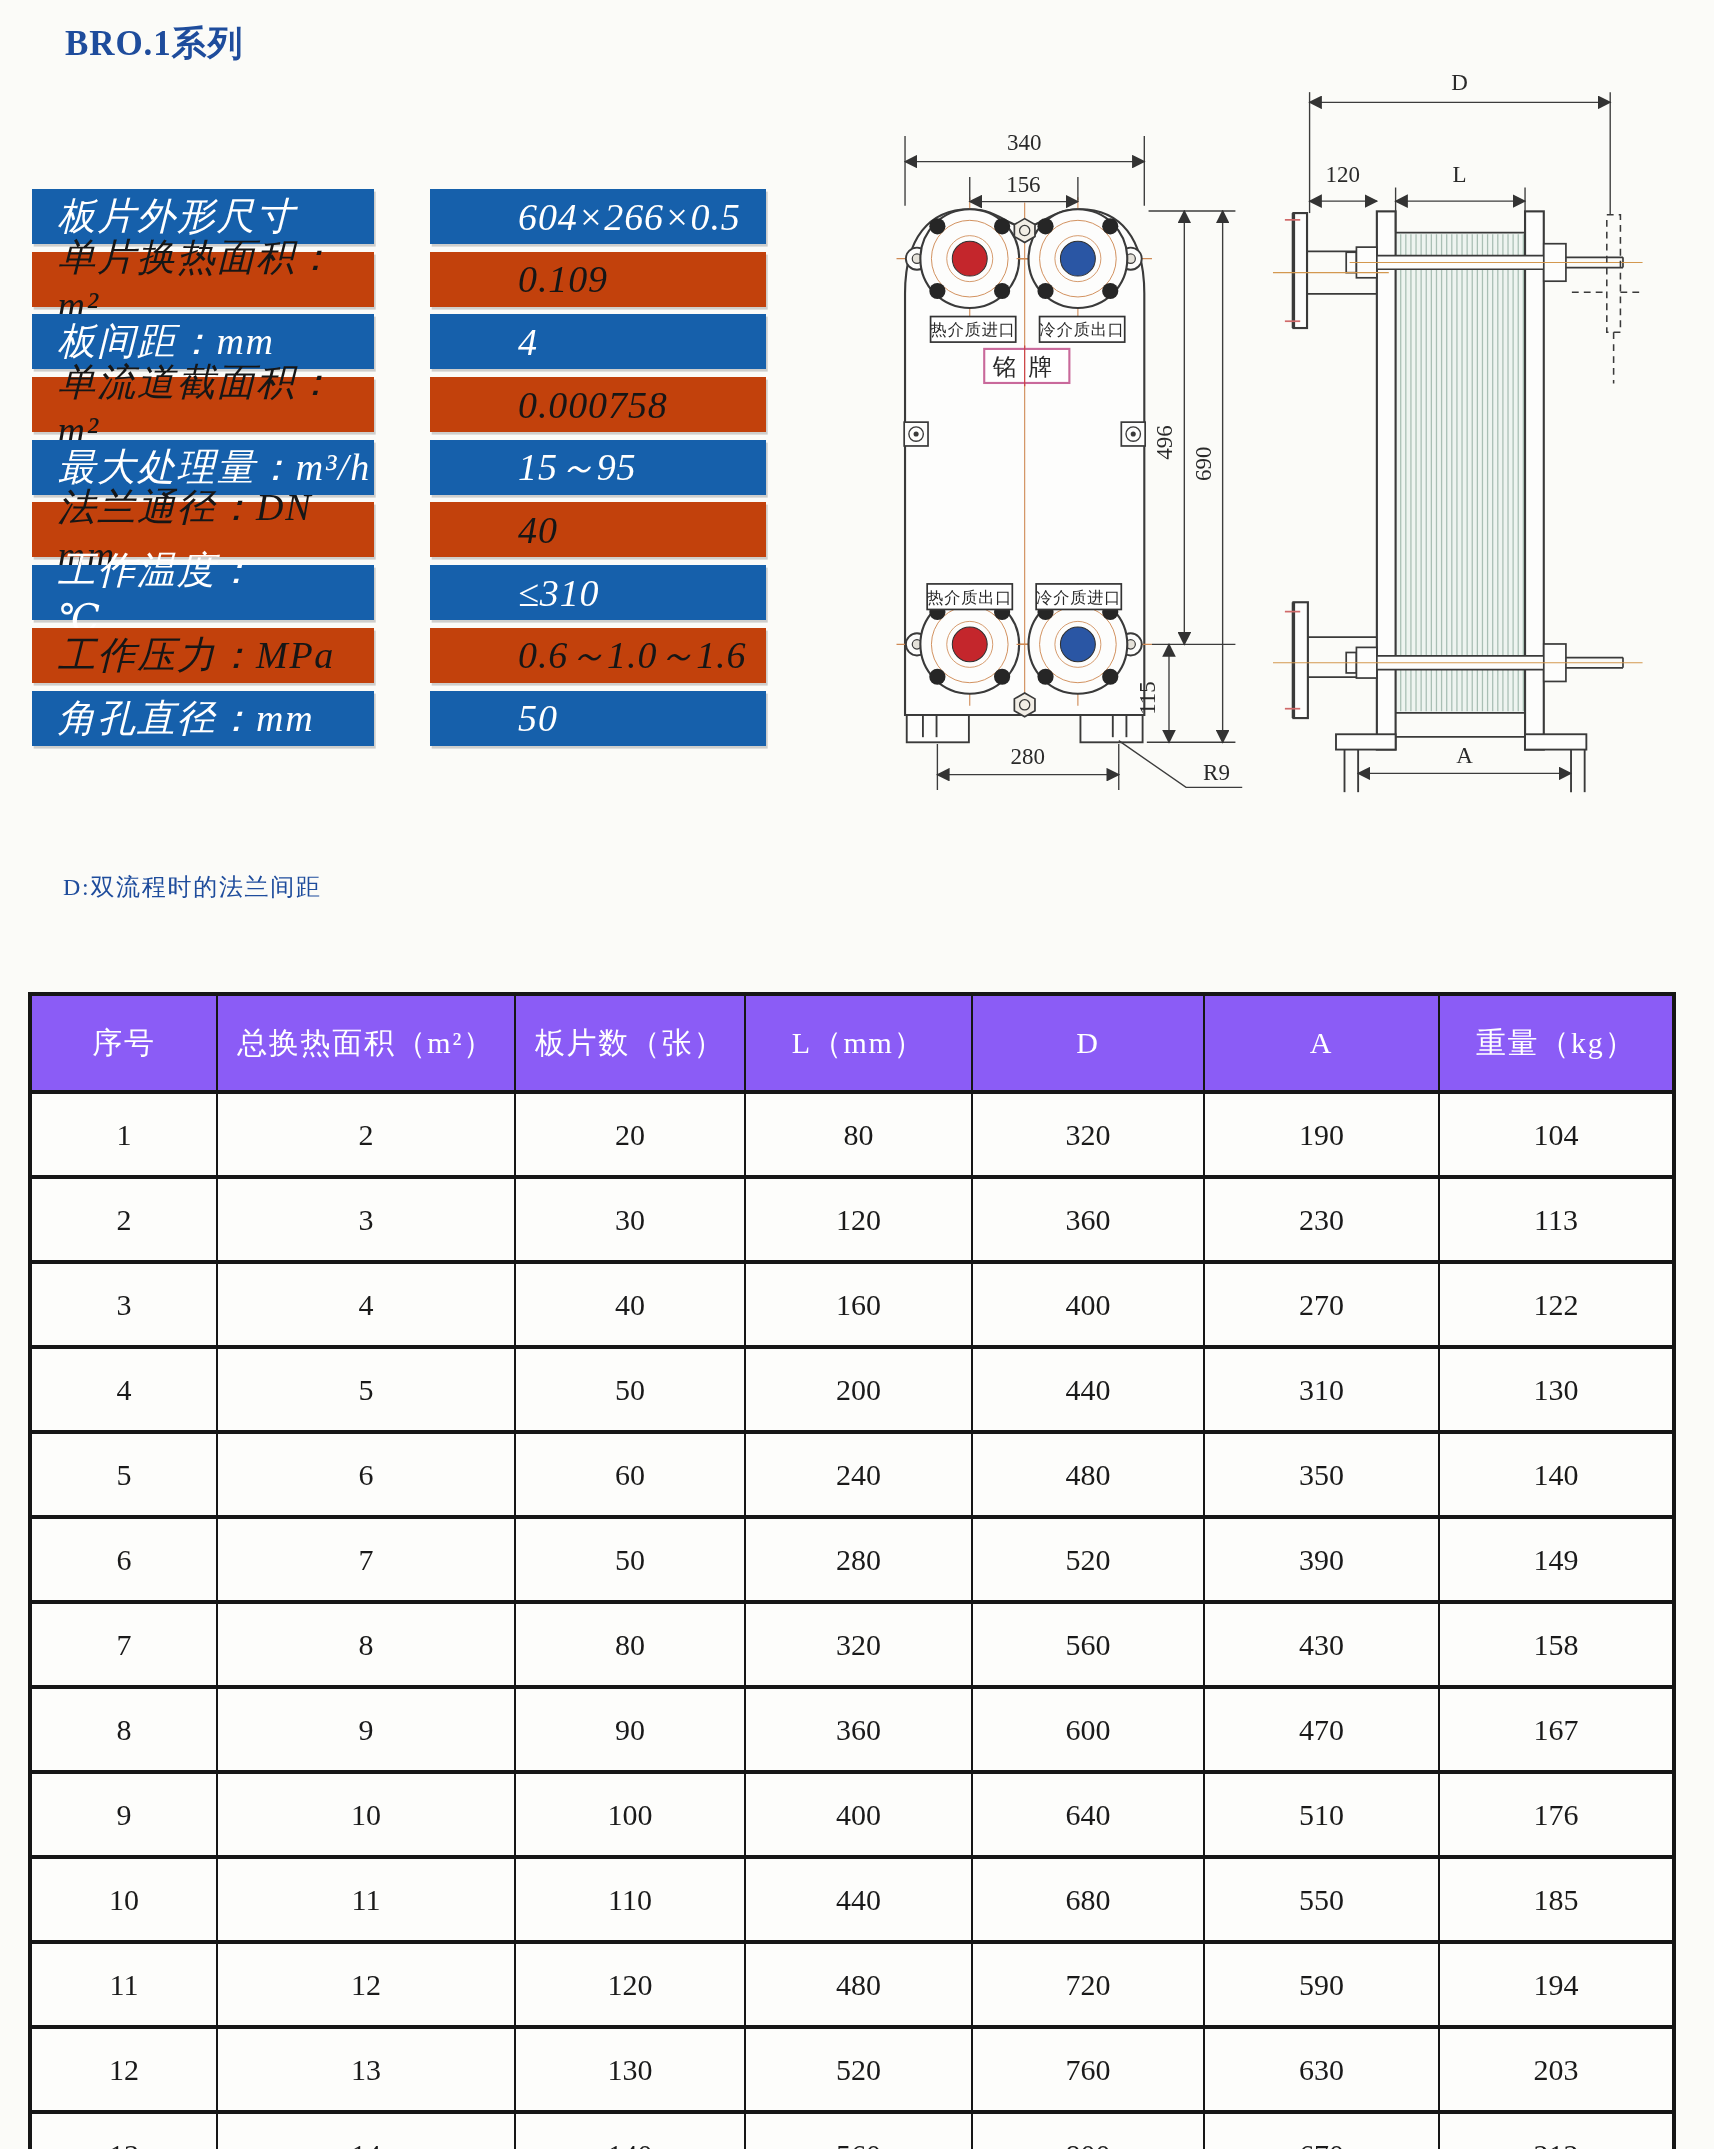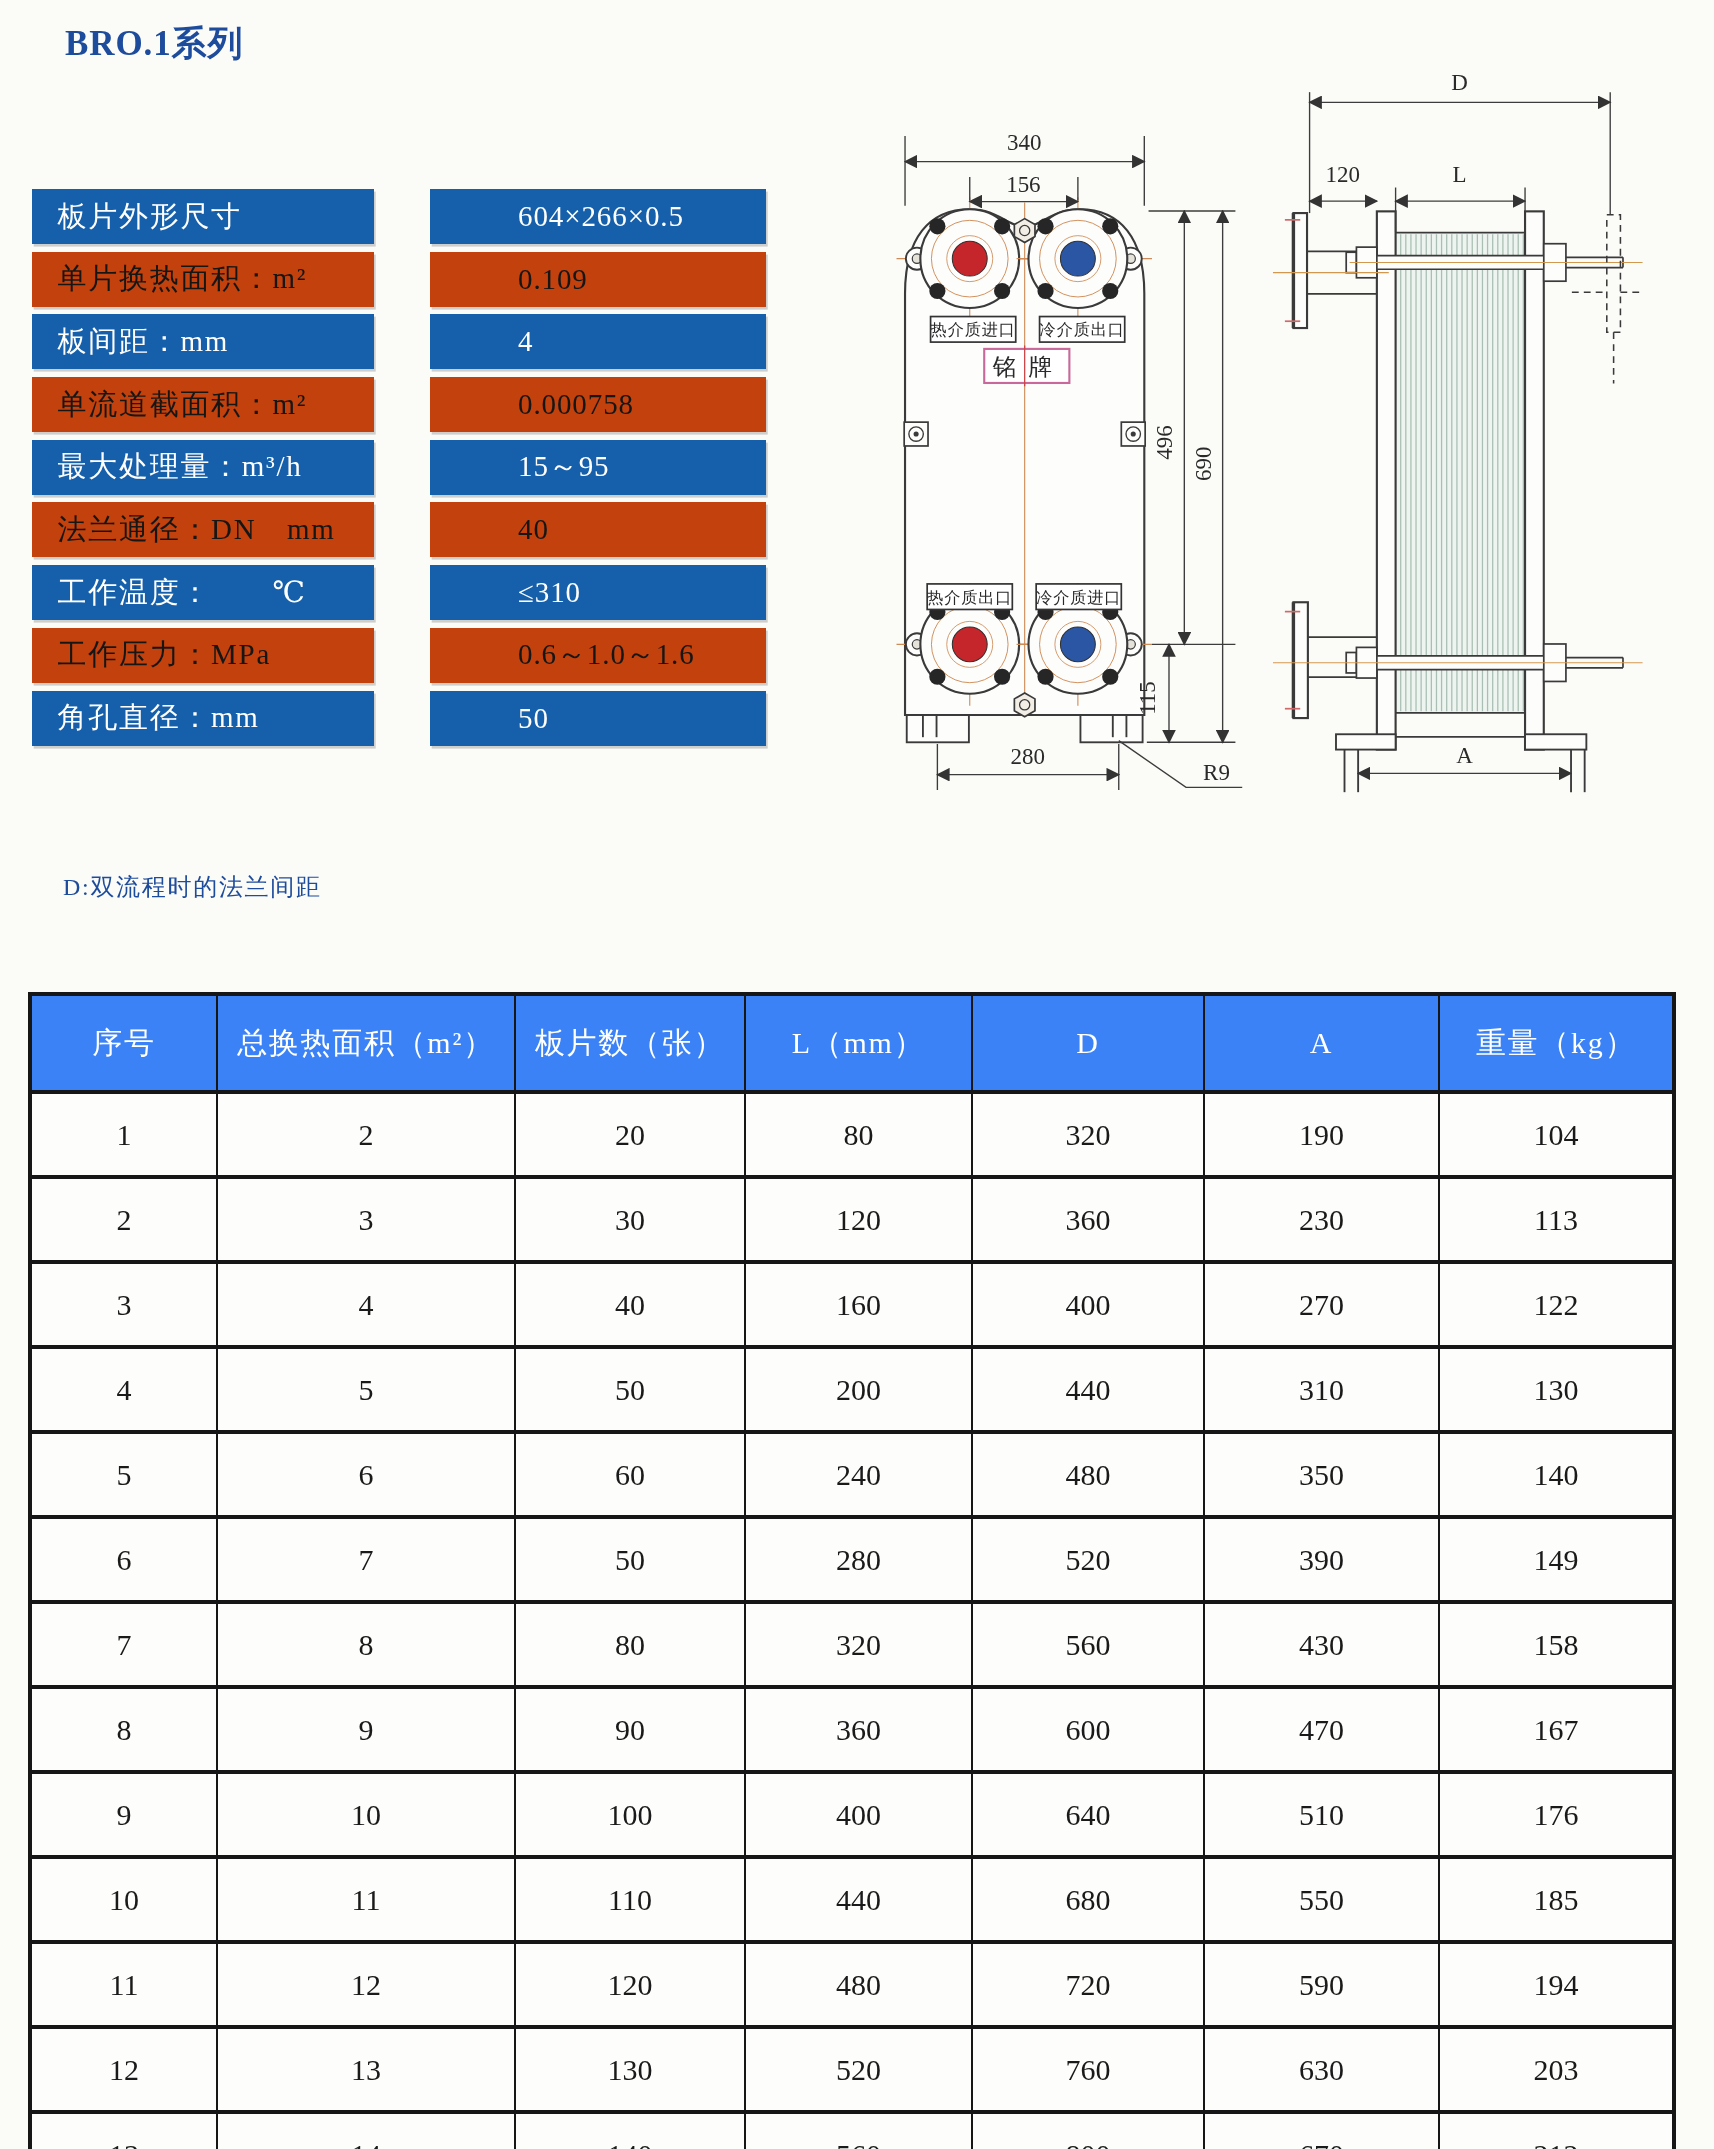--- a/index.html
+++ b/index.html
@@ -7,29 +7,29 @@
   #stage{position:relative;width:1715px;height:2149px;background:#fbfbf8;overflow:hidden;
          font-family:"Liberation Serif","DejaVu Serif",serif;color:#1a1a1a;}
   .abs{position:absolute;}
   
   #page-title{left:65px;top:20.4px;font-size:35px;font-weight:bold;color:#1e4c9c;letter-spacing:0.9px;}
   #page-subtitle{left:63px;top:871px;font-size:24px;font-weight:normal;color:#1e4c9c;letter-spacing:1.7px;}
   
   #spec-table{left:32px;top:189px;width:734px;}
   .spec-row{display:flex;gap:56px;height:55px;margin-bottom:7.7px;}
   .spec-label,.spec-value{display:flex;align-items:center;box-sizing:border-box;
-        font-size:29px;box-shadow:1.7px 2.6px 0 rgba(90,90,90,0.28);}
+        font-size:38px;box-shadow:1.7px 2.6px 0 rgba(90,90,90,0.28);font-style:italic;}
   .spec-label{width:342px;padding-left:25.6px;letter-spacing:1.7px;}
   .spec-value{width:336px;padding-left:88px;letter-spacing:0.9px;}
   .spec-row.blue .spec-label,.spec-row.blue .spec-value{background:#1660ab;color:#ffffff;}
   .spec-row.gray .spec-label,.spec-row.gray .spec-value{background:#c2410c;color:#161616;}
   
   #main-table{position:absolute;left:28px;top:992px;width:1644px;border-collapse:collapse;
         table-layout:fixed;font-size:30px;}
-  #main-table th{background:#3b82f6;color:#ffffff;font-weight:normal;height:92px;
+  #main-table th{background:#8b5cf6;color:#ffffff;font-weight:normal;height:92px;
         letter-spacing:1.7px;}
   #main-table td{height:79px;text-align:center;background:#fdfdfb;}
   #main-table th,#main-table td{border:2.6px solid #161616;border-top-width:4.3px;border-bottom-width:4.3px;}
   #main-table{border:4.3px solid #161616;}
   
   svg text{font-family:"Liberation Serif","DejaVu Serif",serif;fill:#2a2a2a;}
   .dim{font-size:27px;}
   .plabel{font-size:19px;letter-spacing:1px;}
 </style>
 </head>

